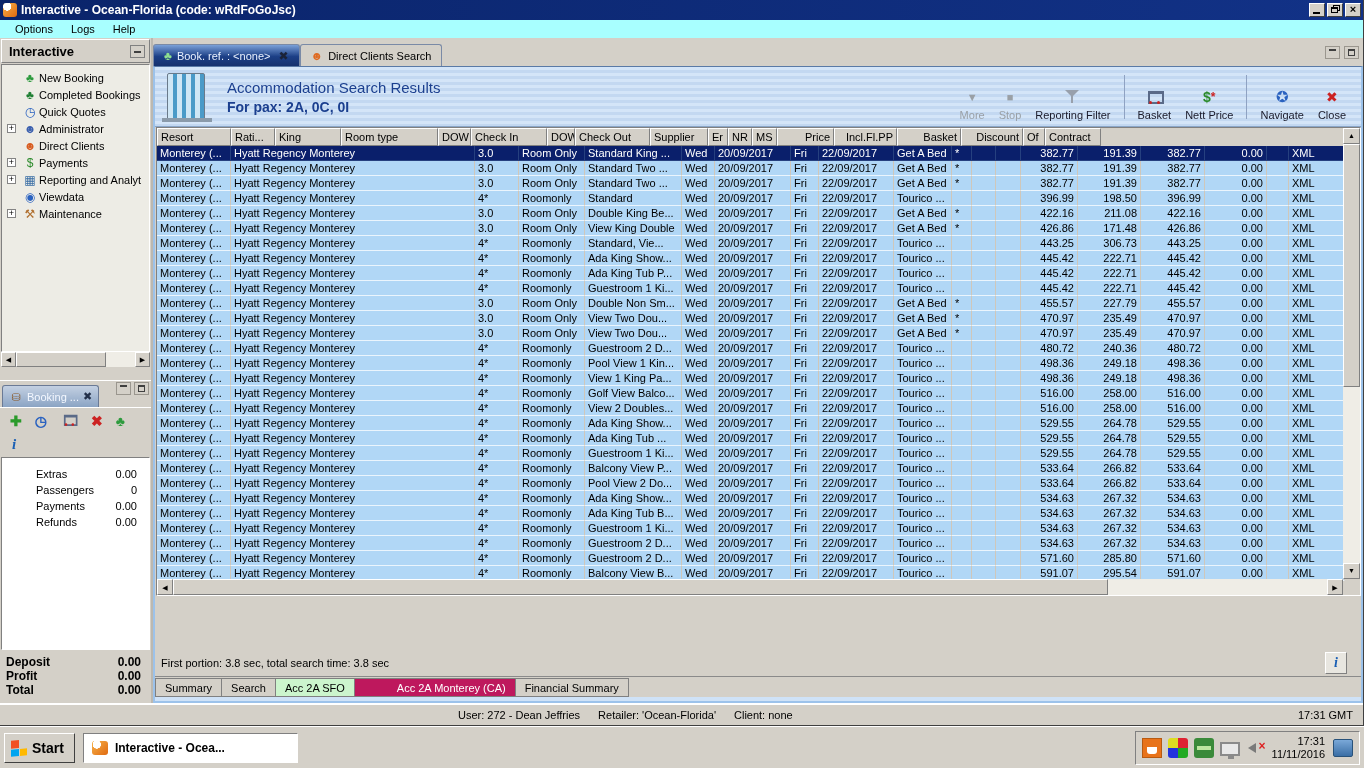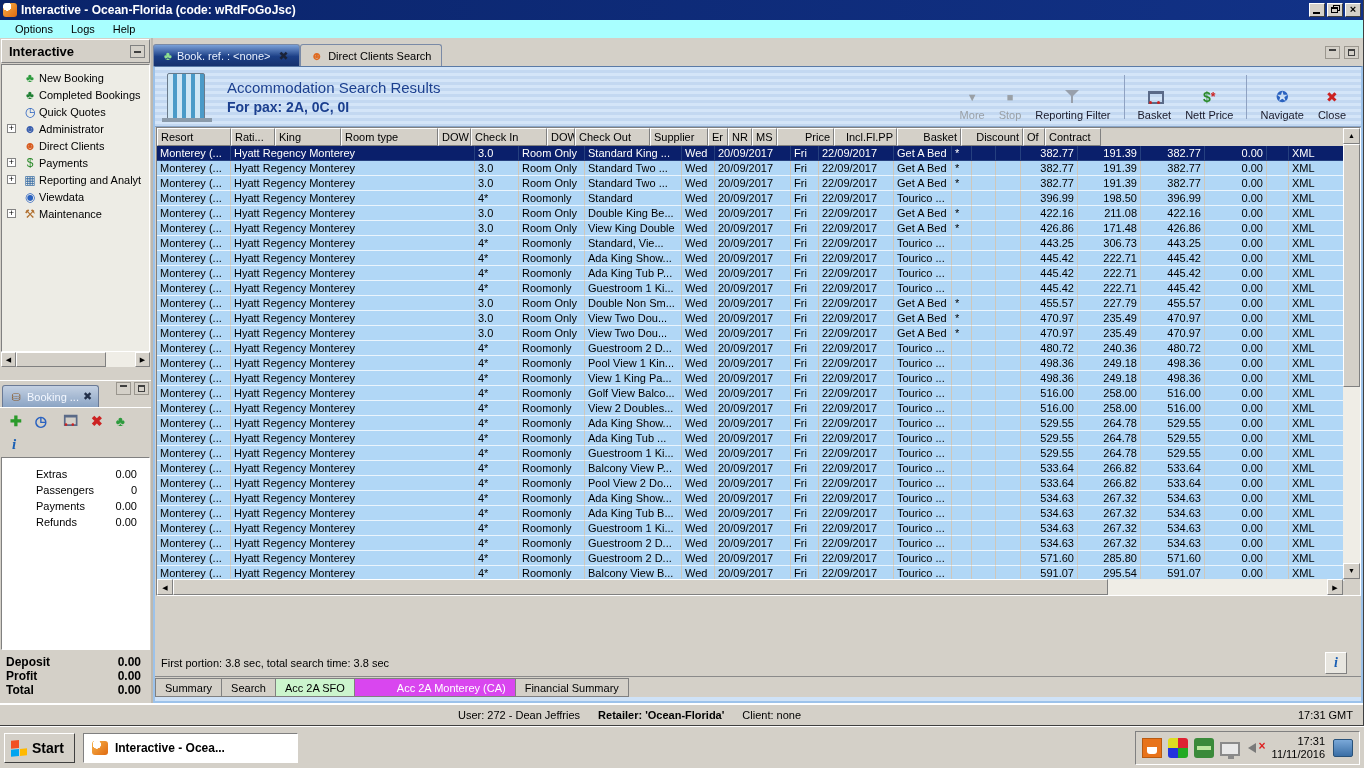--- a/index.html
+++ b/index.html
@@ -152,29 +152,29 @@
   .status-line{margin-top:auto;display:flex;align-items:center;padding:0 14px 0 6px;height:26px;flex:0 0 auto;}
   .sl-ibtn{margin-left:auto;width:22px;height:22px;background:#e8e6e0;border:1px solid;
     border-color:#fff #808080 #808080 #fff;font-family:"Liberation Serif","DejaVu Serif",serif;
     font-style:italic;font-weight:bold;font-size:14px;color:#1a5fb4;padding:0;}
   .bottom-tabs{height:21px;display:flex;align-items:stretch;border-top:1px solid #8a8a8a;
     padding-top:1px;flex:0 0 auto;background:#d4d0c8;box-shadow:0 3px 0 #cfe2f7 inset0;}
   .btab{display:flex;align-items:center;padding:0 9px;border:1px solid #808080;border-left:none;
     background:#d4d0c8;cursor:default;white-space:nowrap;}
   .btab:first-child{border-left:1px solid #808080;}
   .btab.green{background:#ccf5cd;}
-  .btab.selected{background:#d946ef;color:#fff;font-weight:normal;padding-left:42px;}
+  .btab.selected{background:#be185d;color:#fff;font-weight:normal;padding-left:42px;}
   .tabs-strip{height:4px;background:#cfe2f7;flex:0 0 auto;}
 
   
   .statusbar{height:22px;flex:0 0 auto;background:#d4d0c8;border-top:1px solid #fff;display:flex;
     align-items:center;box-shadow:inset 0 1px 0 #fff;}
   .statusbar .seg{white-space:nowrap;}
   .sb-user{margin-left:458px;}
-  .sb-ret{margin-left:18px;font-weight:bold;}
+  .sb-ret{margin-left:18px;}
   .sb-client{margin-left:18px;}
   .sb-time{margin-left:auto;margin-right:10px;}
 
   
   .taskbar{position:absolute;left:0;bottom:0;width:1364px;height:42px;background:#d4d0c8;
     border-top:1px solid #fff;display:flex;align-items:center;padding:0 4px;}
   .start-btn{height:30px;display:flex;align-items:center;gap:5px;padding:0 10px 0 6px;background:#d4d0c8;
     border:1px solid;border-color:#fff #404040 #404040 #fff;font-weight:bold;font-size:14px;
     font-family:inherit;cursor:default;}
   .winflag{width:16px;height:16px;display:grid;grid-template-columns:1fr 1fr;grid-template-rows:1fr 1fr;

